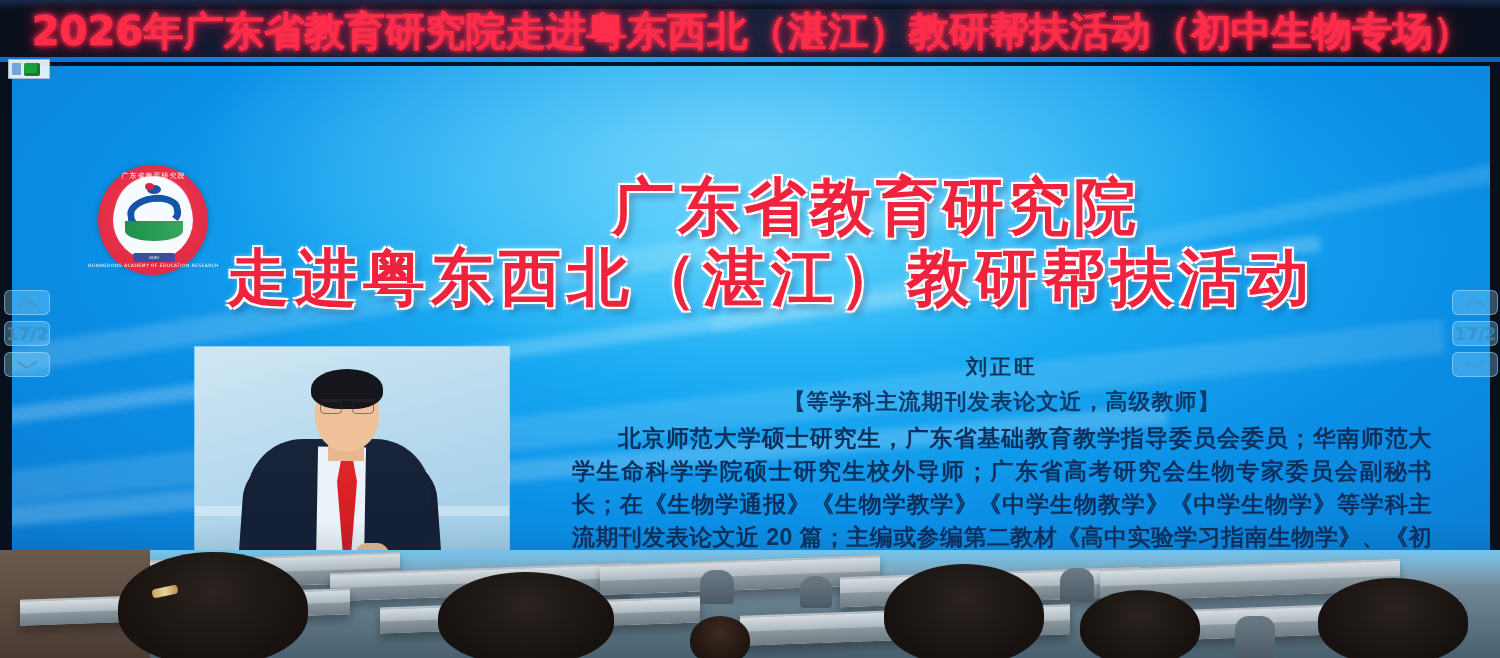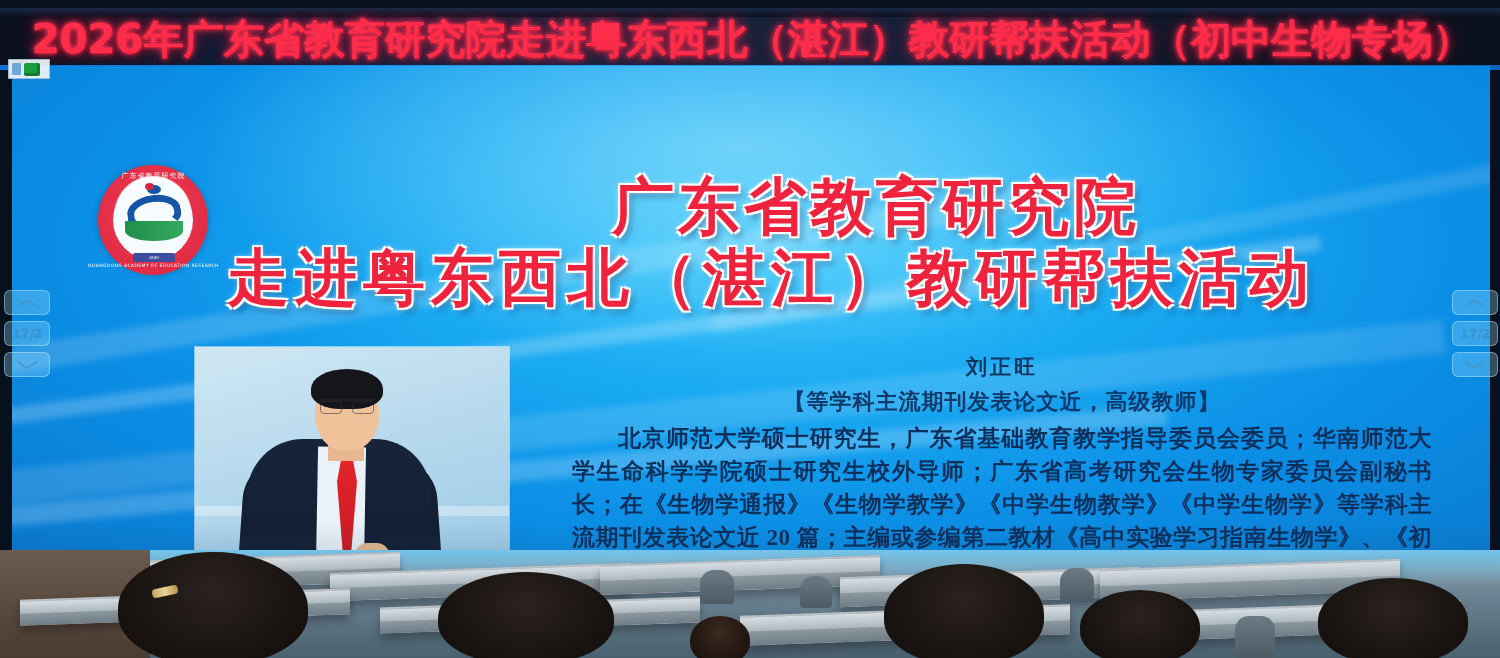--- a/index.html
+++ b/index.html
@@ -14,21 +14,20 @@
     width: 1500px; height: 658px;
     overflow: hidden;
     background: #07111e;
   }
 
   
   #led-banner {
     position: absolute; left: 0; top: 0; width: 1500px; height: 62px;
     background: linear-gradient(90deg,#0a0f1c 0%, #101a33 14%, #16233f 38%, #132039 62%, #0d1526 82%, #0a101d 100%);
     overflow: hidden;
-    margin-top: 8px;
   }
   #led-banner::after{
     content:""; position:absolute; left:0; right:0; bottom:0; height:5px;
     background: linear-gradient(90deg,#0b6fd6,#1f9bf2 40%,#0d7fe0 75%,#0a63bd);
   }
   #led-banner::before{
     content:""; position:absolute; left:0; right:0; top:0; height:9px;
     background: linear-gradient(180deg,#1a2a4a,#0a101d);
   }
   #led-text {
@@ -193,21 +192,21 @@
   }
   #presenter .glasses i.l{ left:1px; } #presenter .glasses i.r{ right:1px; }
   #presenter .hand {
     position:absolute; left:160px; top:196px; width:34px; height:26px;
     background:#e9b98e; border-radius: 12px;
   }
 
   
   #bio {
     position: absolute; left: 560px; top: 286px; width: 860px;
-    font-family: Liberation Serif, serif;
+    font-family: Liberation Sans, sans-serif;
     color: #0d2d57;
   }
   #bio .name {
     text-align: center; font-size: 21px; font-weight: 700; line-height: 30px;
     letter-spacing: 3px; color:#10365f;
   }
   #bio .role {
     text-align: center; font-size: 22px; font-weight: 700; line-height: 40px;
     letter-spacing: 1px; color:#0e3a6b;
   }
@@ -231,21 +230,21 @@
   }
   .pager.left { left: 4px; align-items:flex-start; }
   .pager.right { right: 2px; align-items:flex-end; }
   .pager .btn {
     width: 46px; height: 25px;
     background: rgba(160,225,255,.30);
     border: 1px solid rgba(200,240,255,.42);
     border-radius: 6px;
     display:flex; align-items:center; justify-content:center;
     color: rgba(60,140,190,.75);
-    font-size: 13px; font-weight:700;
+    font-size: 18px; font-weight:700;
     font-family:"DejaVu Sans", sans-serif;
     letter-spacing:-.5px;
   }
   .pager .btn svg { display:block; }
 
   
   #mini-icon {
     position:absolute; left: 8px; top: 59px; width: 42px; height: 20px;
     background: rgba(240,246,252,.92);
     border:1px solid rgba(150,175,200,.8);

